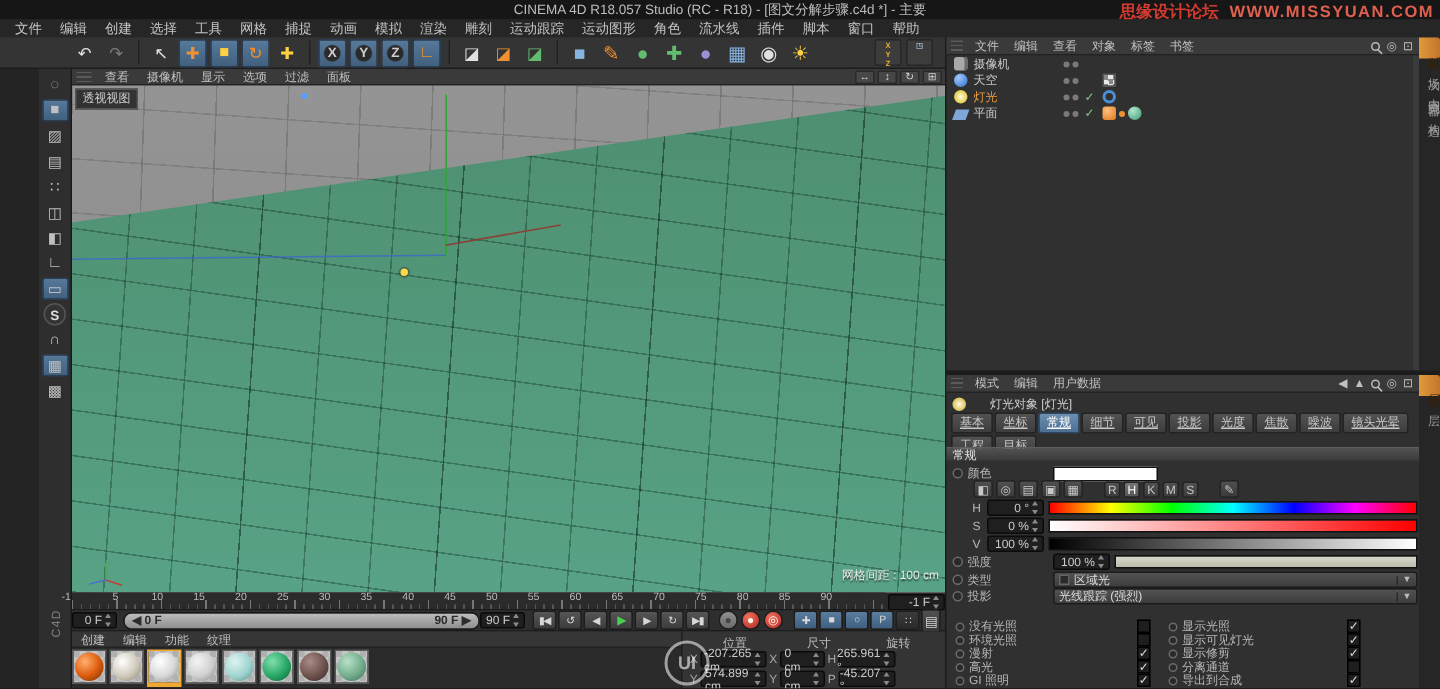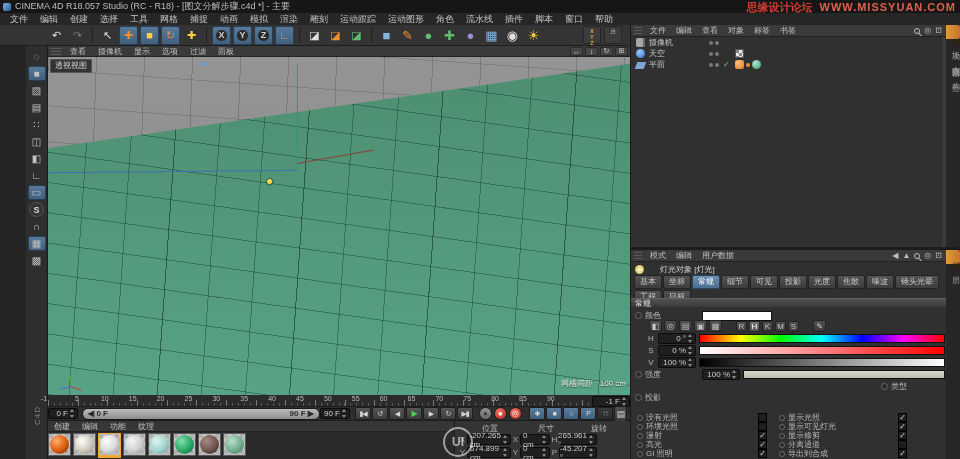--- a/index.html
+++ b/index.html
@@ -3,21 +3,21 @@
 <meta charset="utf-8">
 <style>
   * { margin:0; padding:0; box-sizing:border-box; }
   html,body { background:#111; }
   .app{ position:relative; width:960px; height:459px; background:#2a2a2a;
         font-family:"Liberation Sans", sans-serif; color:#c8c8c8; font-size:9px;
         overflow:hidden; user-select:none; }
 
   
   .titlebar{ position:absolute; left:0; top:0; width:960px; height:13px; background:#161616;
-             display:flex; align-items:center; }
+             display:flex; align-items:center;flex-direction:column; }
   .appicon{ width:8px; height:8px; margin:0 4px 0 3px; border-radius:2px;
             background:linear-gradient(135deg,#7fb2e8,#2f5d96); }
   .titletext{ font-size:9px; color:#bdbdbd; white-space:nowrap; }
   .wm{ position:absolute; right:4px; top:0px; font-size:11px; font-weight:bold; white-space:nowrap; }
   .wm .cn{ color:#d23c30;margin-left:32px; }
   .wm .en{ color:#e0604f; margin-left:4px; letter-spacing:1px; }
 
   
   .menubar{ position:absolute; left:0; top:13px; width:960px; height:12px; background:#262626;
             display:flex; align-items:center; padding-left:4px; }
@@ -207,21 +207,21 @@
 
   
   .ampanel{ position:absolute; left:630px; top:250px; width:330px; height:209px; background:#303030;
             border-left:1px solid #1a1a1a; }
   .amtitle{ position:absolute; left:4px; top:14px; display:flex; align-items:center; gap:16px;
             font-size:8px; color:#d0d0d0; }
   .amtitle .obicon{ width:9px; height:9px; border-radius:50%;
                     background:radial-gradient(circle,#fffbe0,#d8c25a 70%,#988020); }
   .amtabs{ position:absolute; left:3px; top:25px; width:312px; display:flex; flex-wrap:wrap; }
   .atab{ padding:0px 5px 1px 5px; margin:0 1px 1px 0; background:linear-gradient(#525252,#3d3d3d);
-         border:1px solid #232323; border-radius:2px; font-size:8px; color:#c8c8c8; }
+         border:1px solid #232323; border-radius:2px; font-size:8px; color:#c8c8c8;text-decoration:underline; }
   .atab.active{ background:linear-gradient(#6d8fb0,#4c6f92); color:#fff; border-color:#2c4560; }
   .asec{ position:absolute; left:0px; top:48px; width:316px; height:9px; line-height:9px;
          background:linear-gradient(#525252,#3a3a3a); border-top:1px solid #5e5e5e;
          color:#e0e0e0; font-size:8px; padding:0 4px; }
   .arow{ position:absolute; left:4px; width:310px; height:11px; display:flex; align-items:center; gap:3px; }
   .adot{ width:7px; height:7px; border-radius:50%; border:1px solid #6a6a6a; background:#2a2a2a; flex:none; }
   .albl{ width:54px; font-size:8px; color:#b8b8b8; white-space:nowrap; }
   .albl.dimlbl{ color:#6e6e6e; }
   .swatch{ width:70px; height:10px; background:#fff; border:1px solid #111; }
   .pickicons{ position:absolute; left:18px; top:70px; display:flex; gap:2px; align-items:center; }
@@ -544,20 +544,32 @@
           <span class="omdots">
             <i></i>
             <i></i>
           </span>
           <span class="omchk"></span>
           <span class="omtags">
             <i class="om-tag t-texture"></i>
           </span>
         </div>
         <div class="omrow">
+          <span class="omicon icon-light"></span>
+          <span class="omlbl sel">灯光</span>
+          <span class="omdots">
+            <i></i>
+            <i></i>
+          </span>
+          <span class="omchk on"></span>
+          <span class="omtags">
+            <i class="om-tag t-target"></i>
+          </span>
+        </div>
+        <div class="omrow">
           <span class="omicon icon-plane"></span>
           <span class="omlbl">平面</span>
           <span class="omdots">
             <i></i>
             <i></i>
           </span>
           <span class="omchk on"></span>
           <span class="omtags">
             <i class="om-tag t-phong"></i>
             <i class="om-tag t-dot"></i>
@@ -663,24 +675,33 @@
       <span class="nf w36">
           <span>100 %</span>
           <i class="sp"></i>
         </span>
       <div class="bar ibar"></div>
     </div>
 
     <div class="arow" style="top:131px;justify-content:flex-end;">
       <span class="adot"></span>
       <span class="albl">类型</span>
+      <div class="dd">
+        <span class="sq"></span>
+        <span>区域光</span>
+        <span class="arr">▼</span>
+      </div>
     </div>
     <div class="arow" style="top:142px;">
       <span class="adot"></span>
       <span class="albl">投影</span>
+      <div class="dd">
+        <span>光线跟踪 (强烈)</span>
+        <span class="arr">▼</span>
+      </div>
     </div>
 
     <div class="checkcol" style="left:148px; top:163px; width:128px;">
       <div class="ckrow">
           <span class="adot"></span>
           <span class="cklbl">显示光照</span>
           <span class="cb on"></span>
         </div>
         <div class="ckrow">
           <span class="adot"></span>

